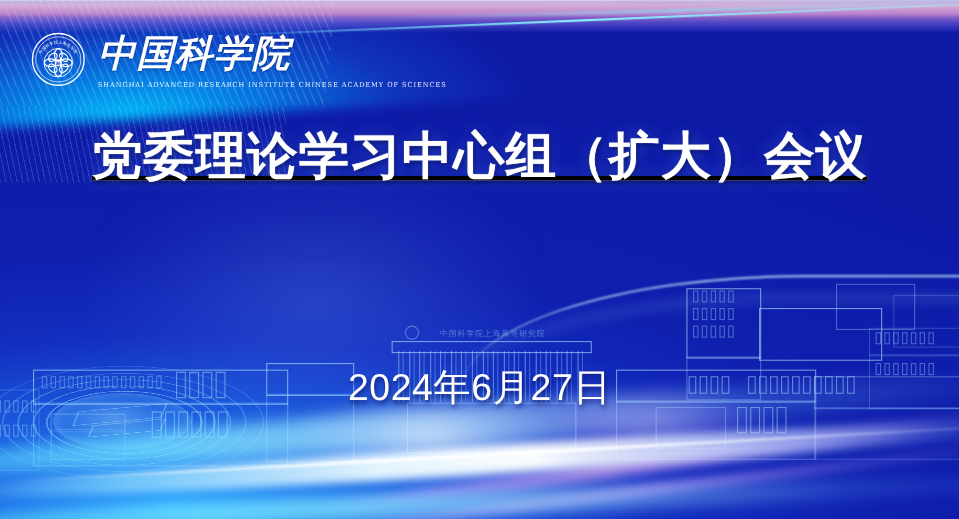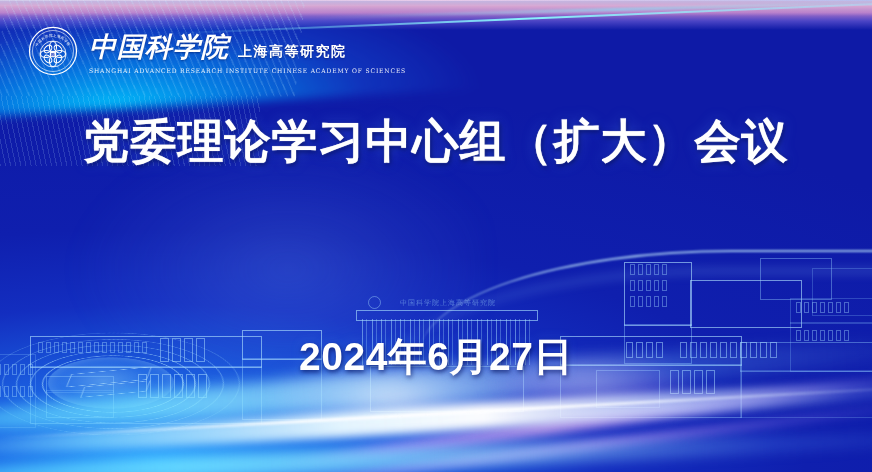--- a/index.html
+++ b/index.html
@@ -304,21 +304,21 @@
   }
   .logo-text { display: flex; flex-direction: column; gap: 1px; }
   .logo-line1 {
     display: flex;
     align-items: baseline;
     gap: 9px;
     white-space: nowrap;
   }
   .logo-cn {
     color: #ffffff;
-    font-size: 27px;
+    font-size: 34px;
     font-weight: 700;
     letter-spacing: 1px;
     font-family: "DejaVu Serif", "Liberation Serif", serif;
     font-style: italic;
     text-shadow: 0 1px 2px rgba(0,20,90,0.5);
   }
   .logo-sub {
     color: #ffffff;
     font-size: 14px;
     font-weight: 700;
@@ -335,20 +335,21 @@
     font-family: "DejaVu Serif", "Liberation Serif", serif;
   }
 
   
   .titles {
     position: absolute;
     left: 0; right: 0;
     top: 108px;
     text-align: center;
     z-index: 20;
+    text-decoration: underline;
   }
   .title-line {
     color: #ffffff;
     font-weight: 700;
     font-size: 46px;
     line-height: 66px;
     letter-spacing: 1px;
     white-space: nowrap;
     text-shadow:
       0 0 1px rgba(255,255,255,0.8),
@@ -358,22 +359,22 @@
   .title-line.l2 { font-size: 46px; }
 
   
   .date {
     position: absolute;
     left: 0; right: 0;
     top: 330px;
     text-align: center;
     z-index: 20;
     color: #ffffff;
-    font-size: 39px;
-    font-weight: 700;
+    font-size: 34px;
+    font-weight: 400;
     letter-spacing: 0.5px;
     text-shadow: 1px 2px 5px rgba(4,12,80,0.7), 0 0 12px rgba(90,160,255,0.3);
   }
 
   
   .frame-top {
     position: absolute; left: 0; right: 0; top: 0; height: 1px;
     background: linear-gradient(90deg, rgba(255,255,255,0.25), rgba(255,215,240,0.6), rgba(170,200,255,0.4));
     z-index: 30;
   }
@@ -599,21 +600,20 @@
         <text x="50" y="59.5" font-size="8" fill="#1230b8" text-anchor="middle" font-family="DejaVu Sans, sans-serif" font-weight="bold">科</text>
         <path id="arcpath" d="M 18 44 A 34 34 0 0 1 82 44" fill="none"></path>
         <text font-size="7.2" fill="#ffffff" font-family="DejaVu Sans, sans-serif" letter-spacing="0.4">
           <textPath href="#arcpath" startOffset="4%">中国科学院上海高等研究院</textPath>
         </text>
       </svg>
     </div>
     <div class="logo-text">
       <div class="logo-line1">
         <span class="logo-cn">中国科学院</span>
-        <span class="logo-sub">上海高等研究院</span>
       </div>
       <div class="logo-en">SHANGHAI ADVANCED RESEARCH INSTITUTE CHINESE ACADEMY OF SCIENCES</div>
     </div>
   </div>
 
   <div class="titles">
     <div class="title-line l1">党委理论学习中心组（扩大）会议</div>
   </div>
 
   <div class="date">2024年6月27日</div>

